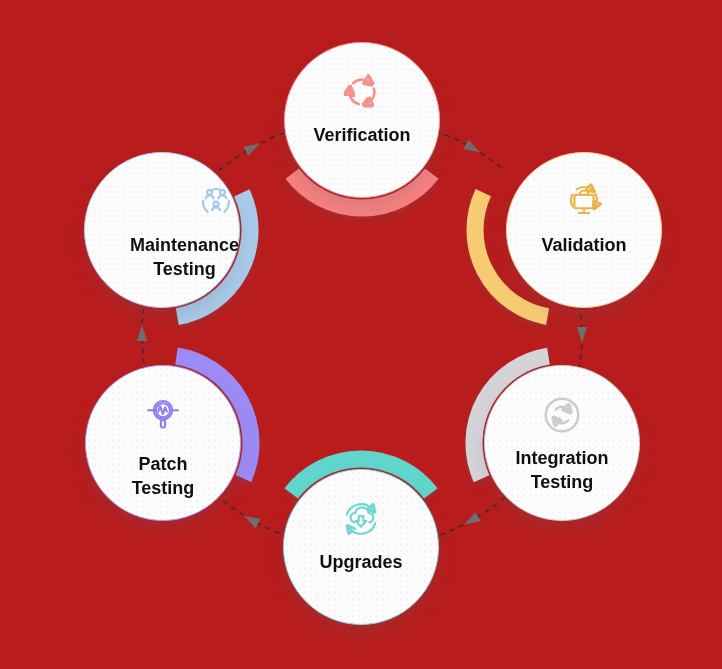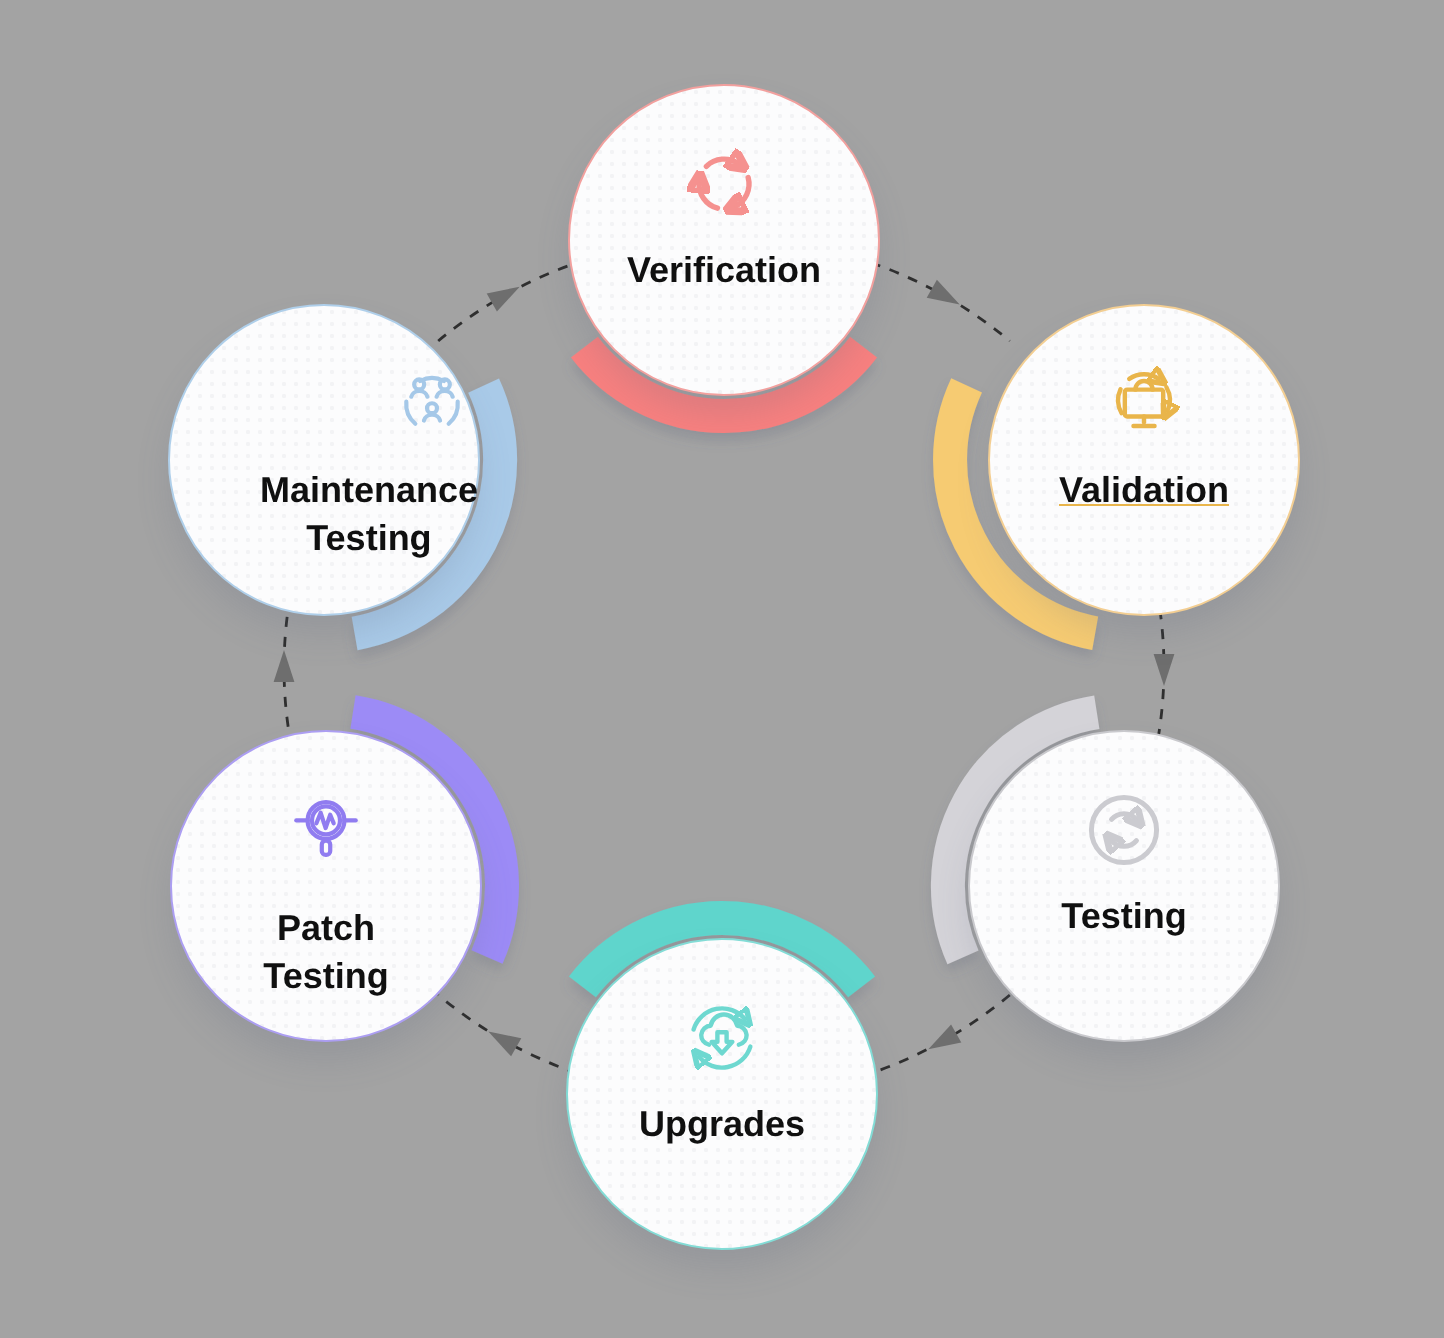--- a/index.html
+++ b/index.html
@@ -25,21 +25,21 @@
   .node .icon path, .node .icon rect, .node .icon circle {
     fill:none; stroke:currentColor; stroke-linecap:round; stroke-linejoin:round;
   }
   .label { font-size:18px; font-weight:700; line-height:24px; color:#101010; }
   .label-line { display:block; }
   .label-line:empty { display:none; }
 </style>
 </head>
 <body>
 
-<div class="canvas" style="background: #a3a3a3;">
+<div class="canvas" style="background: #b91c1c;">
 
   <svg class="layer" width="722" height="669" viewBox="0 0 722 669">
     <defs>
       <filter id="arcShadow" x="-40%" y="-40%" width="180%" height="180%">
         <feDropShadow dx="0" dy="4" stdDeviation="3" flood-color="#5a6478" flood-opacity="0.22"></feDropShadow>
       </filter>
     </defs>
 
     <g fill="none" stroke-width="17" stroke-linecap="butt" filter="url(#arcShadow)">
       <path d="M431.8,173.6 A88,88 0 0 1 292.2,173.6" stroke="#F8807F"></path>
@@ -80,21 +80,21 @@
         <path d="M36.6,20.6 A13,13 0 0 1 29.5,35.8" marker-end="url(#ah-ver)"></path>
         <path d="M20.6,36.6 A13,13 0 0 1 11.05,22.9" marker-end="url(#ah-ver)"></path>
       </svg>
     </span>
     <span class="label">
       <span class="label-line">Verification</span>
 
     </span>
   </div>
 
-  <div class="node" style="left: 494px; top: 152px; text-decoration: underline; --border: #F3CE92; --icon: #E9B54B;">
+  <div class="node" style="left: 506px; top: 152px; --border: #F3CE92; --icon: #E9B54B;">
     <span class="icon">
       <svg viewBox="0 0 48 48" stroke-width="2.3">
         <defs>
             <marker id="ah-val" viewBox="0 0 8 8" refX="4" refY="4" markerWidth="4.4" markerHeight="4.4" orient="auto">
               <path d="M0.5,0.5 L7.5,4 L0.5,7.5 Z" fill="currentColor" stroke="none"></path>
             </marker>
           </defs>
         <path d="M16.3,10.9 A13.5,13.5 0 0 1 31.7,10.9" marker-end="url(#ah-val)"></path>
         <path d="M12.3,28.75 A13.5,13.5 0 0 1 11.76,16.3"></path>
         <path d="M35.7,15.25 A13.5,13.5 0 0 1 36.2,27.7" marker-end="url(#ah-val)"></path>
@@ -117,20 +117,21 @@
             <marker id="ah-int" viewBox="0 0 8 8" refX="4" refY="4" markerWidth="4.2" markerHeight="4.2" orient="auto">
               <path d="M0.5,0.5 L7.5,4 L0.5,7.5 Z" fill="currentColor" stroke="none"></path>
             </marker>
           </defs>
         <circle cx="24" cy="24" r="17"></circle>
         <path d="M17.5,18.5 A8.5,8.5 0 0 1 30.5,18.5" marker-end="url(#ah-int)"></path>
         <path d="M30.5,29.5 A8.5,8.5 0 0 1 17.5,29.5" marker-end="url(#ah-int)"></path>
       </svg>
     </span>
     <span class="label">
+      <span class="label-line">Integration</span>
       <span class="label-line">Testing</span>
     </span>
   </div>
 
   <div class="node" style="left: 283px; top: 469px; --border: #83DCD6; --icon: #6ED8D0;">
     <span class="icon">
       <svg viewBox="0 0 48 48" stroke-width="2.3">
         <defs>
             <marker id="ah-upg" viewBox="0 0 8 8" refX="4" refY="4" markerWidth="4.4" markerHeight="4.4" orient="auto">
               <path d="M0.5,0.5 L7.5,4 L0.5,7.5 Z" fill="currentColor" stroke="none"></path>

